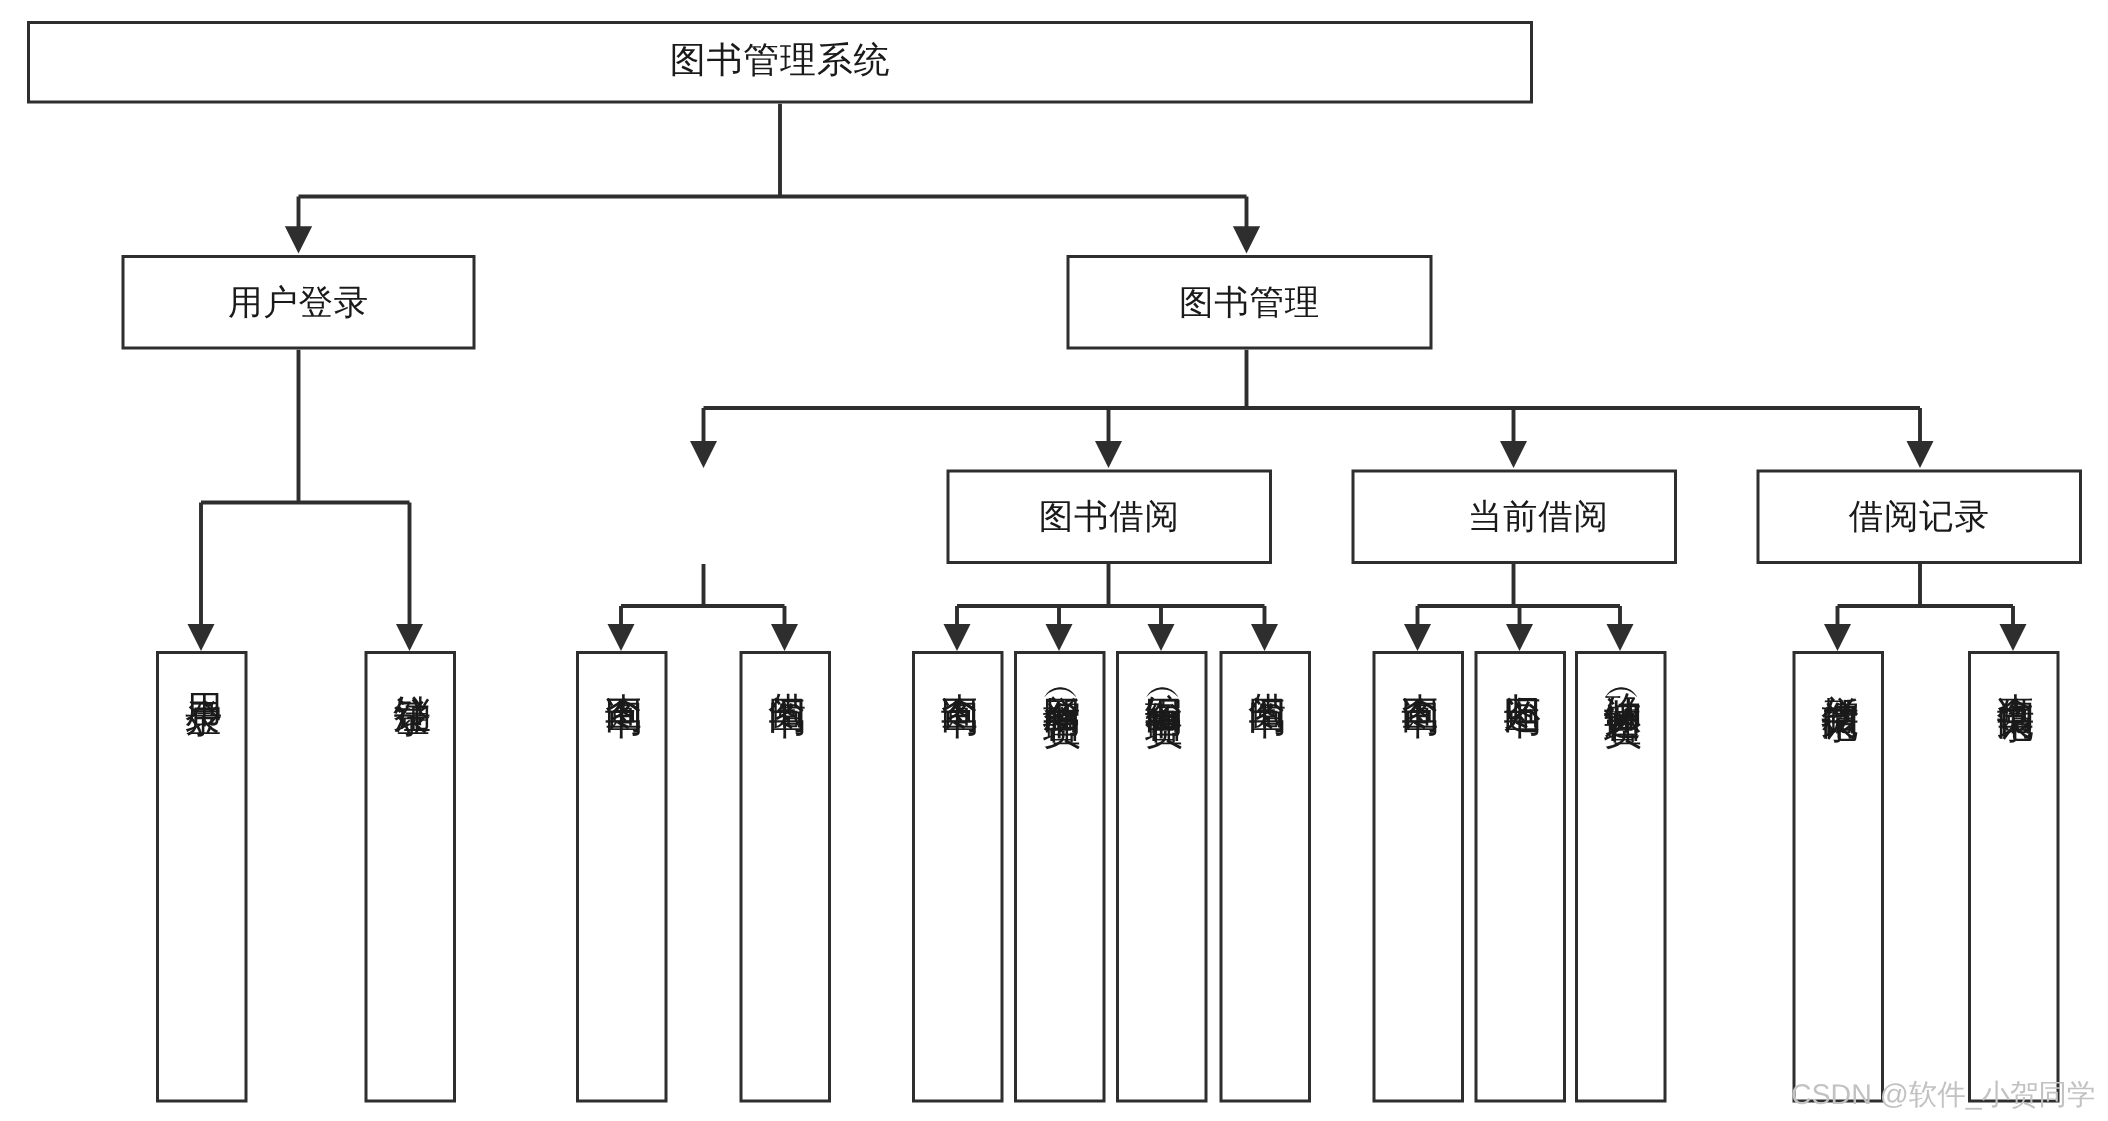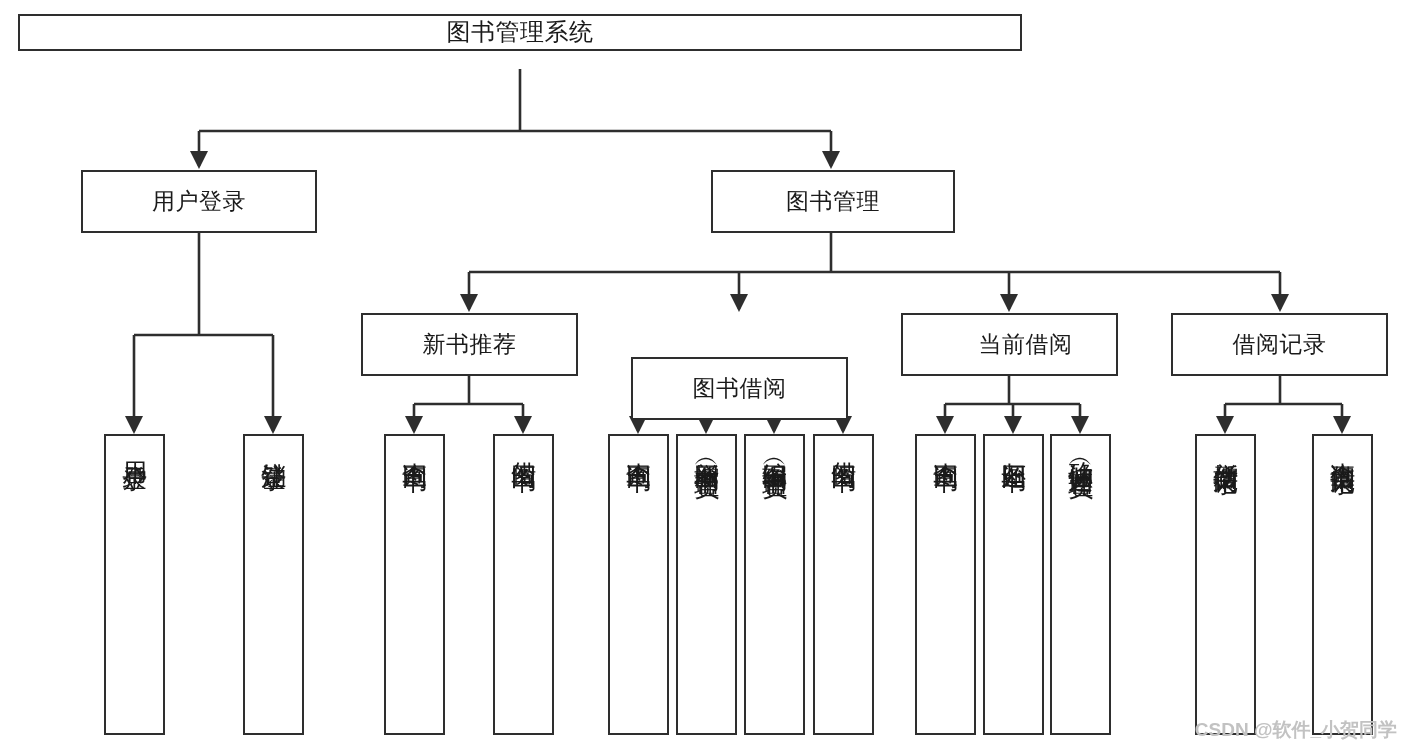--- a/index.html
+++ b/index.html
@@ -66,21 +66,20 @@
   }
   .watermark {
     position: absolute;
     right: 8px;
     bottom: 4px;
     font-size: 19px;
     color: #c2c2c2;
     z-index: 3;
     white-space: nowrap;
     user-select: none;
-    font-weight: bold;
   }
 </style>
 </head>
 <body>
 
 <div id="diagram-root">
 
   <svg class="connectors" viewBox="0 0 1405 747" xmlns="http://www.w3.org/2000/svg">
     <defs>
       <marker id="arrow" viewBox="0 0 12 12" refX="10" refY="6" markerWidth="7" markerHeight="7" orient="auto-start-reverse">
@@ -125,35 +124,32 @@
       <path d="M 1013 404 L 1013 431" marker-end="url(#arrow)"></path>
       <path d="M 1080 404 L 1080 431" marker-end="url(#arrow)"></path>
 
       <path d="M 1280 376 L 1280 404"></path>
       <path d="M 1225 404 L 1342 404"></path>
       <path d="M 1225 404 L 1225 431" marker-end="url(#arrow)"></path>
       <path d="M 1342 404 L 1342 431" marker-end="url(#arrow)"></path>
     </g>
   </svg>
 
-  <div class="node horiz root" style="left:18px; top:14px; width:1004px; height:37px;">
+  <div class="node horiz root" style="left:18px; top:14px; width:1004px; height:55px;">
     <span class="label">图书管理系统</span>
   </div>
 
   <div class="node horiz" style="left:81px; top:170px; width:236px; height:63px;">
     <span class="label">用户登录</span>
   </div>
   <div class="node horiz" style="left:711px; top:170px; width:244px; height:63px;">
     <span class="label">图书管理</span>
   </div>
 
-  <div class="node horiz" style="left:361px; top:313px; width:217px; height:63px;">
-    <span class="label">新书推荐</span>
-  </div>
-  <div class="node horiz" style="left:631px; top:313px; width:217px; height:63px;margin-top:44px;">
+  <div class="node horiz" style="left:631px; top:313px; width:217px; height:63px;">
     <span class="label">图书借阅</span>
   </div>
   <div class="node horiz" style="left:901px; top:313px; width:217px; height:63px;padding-left:32px;">
     <span class="label">当前借阅</span>
   </div>
   <div class="node horiz" style="left:1171px; top:313px; width:217px; height:63px;font-family:Liberation Serif, serif;">
     <span class="label">借阅记录</span>
   </div>
 
   <div class="node vert" style="left:104px; top:434px; width:61px; height:301px;">

